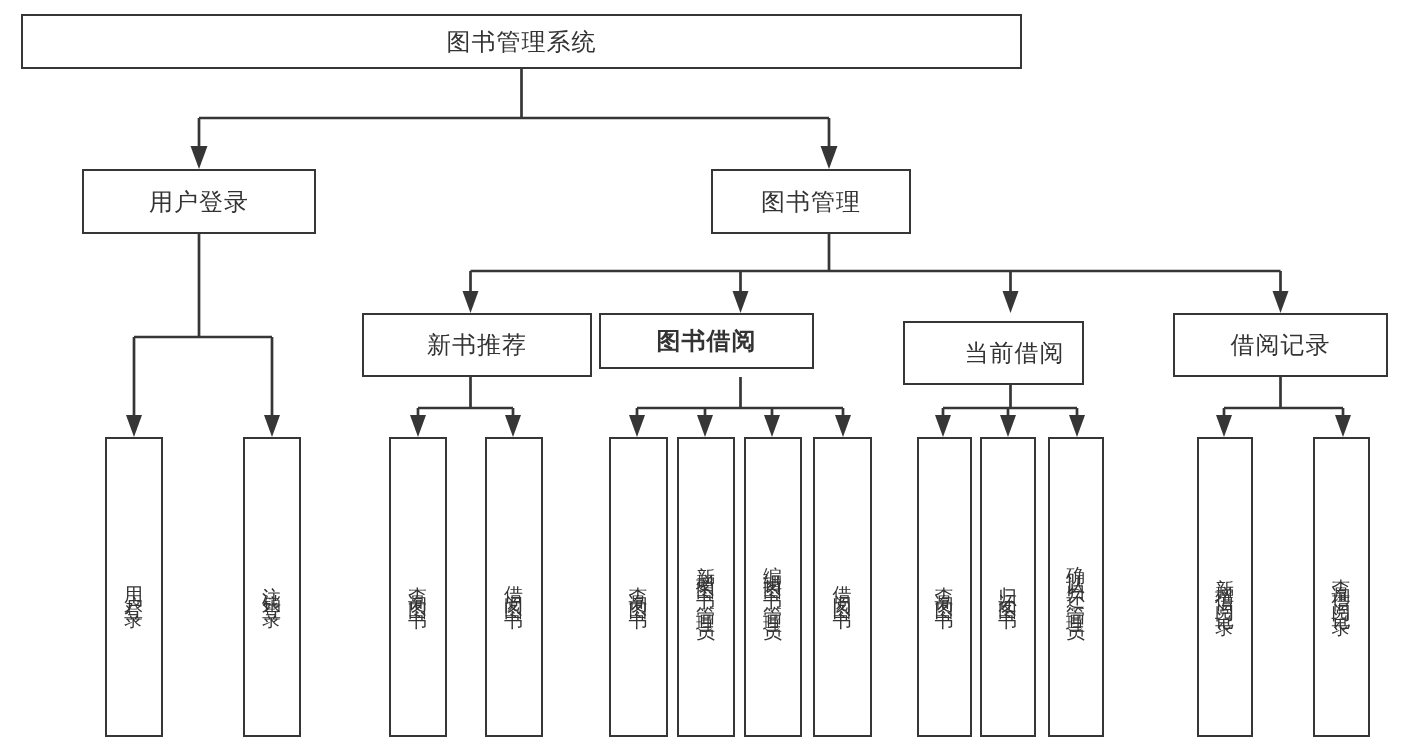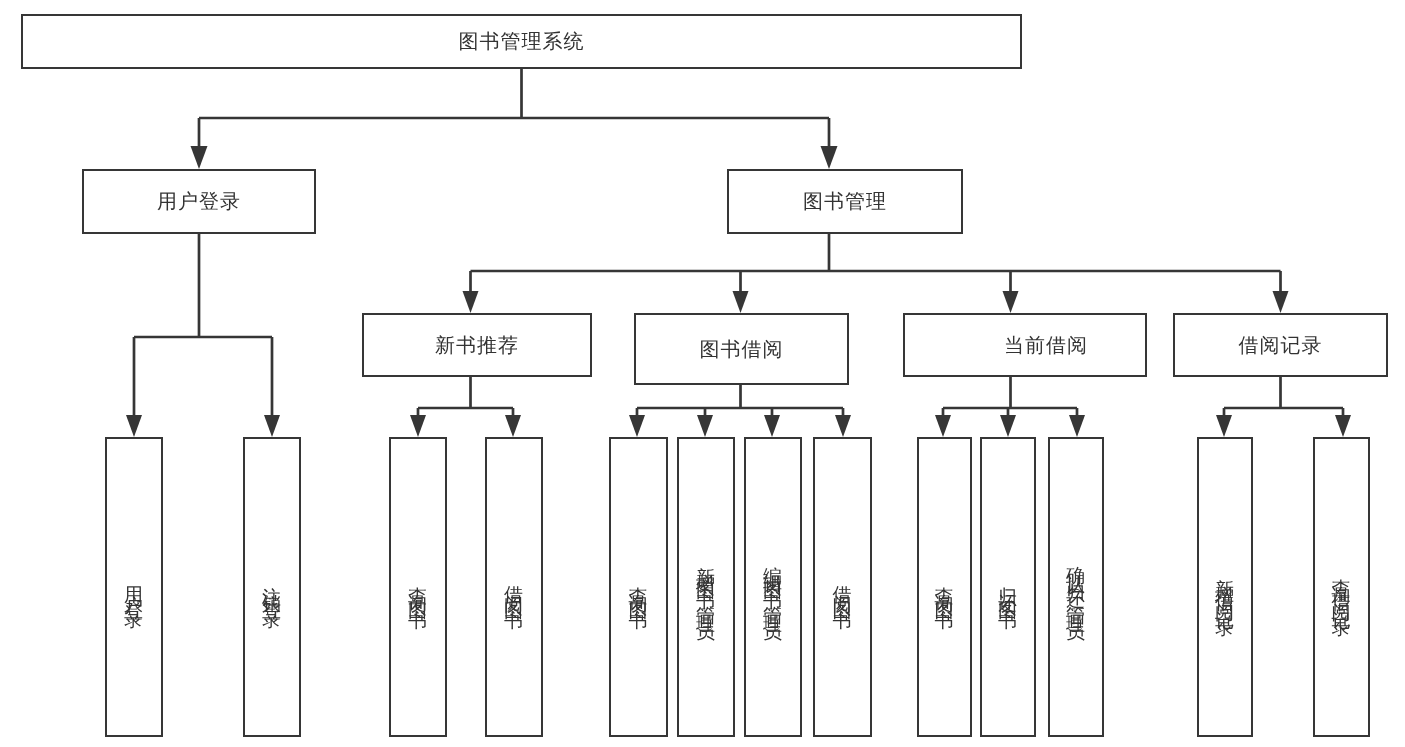--- a/index.html
+++ b/index.html
@@ -33,21 +33,21 @@
     stroke: none;
   }
   .hbox {
     position: absolute;
     box-sizing: border-box;
     background: var(--background);
     border: 2.7px solid var(--line);
     display: flex;
     align-items: center;
     justify-content: center;
-    font-size: 20px;
+    font-size: 24px;
     letter-spacing: 1px;
     color: var(--text);
     white-space: nowrap;
   }
   .vbox {
     position: absolute;
     box-sizing: border-box;
     top: 437px;
     height: 300px;
     background: var(--background);
@@ -68,24 +68,24 @@
     top: 716px;
     font-size: 20px;
     color: var(--watermark);
     letter-spacing: 0.5px;
     white-space: nowrap;
     z-index: 5;
   }
   
   .n-root           { left: 21px;   top: 14px;  width: 1001px; height: 55px; }
   .n-user-login     { left: 82px;   top: 169px; width: 234px;  height: 65px; }
-  .n-book-mgmt      { left: 711px;  top: 169px; width: 236px;  height: 65px; margin-left: 16px; }
+  .n-book-mgmt      { left: 711px;  top: 169px; width: 200px;  height: 65px; }
   .n-new-book       { left: 362px;  top: 313px; width: 230px;  height: 64px; }
-  .n-book-borrow    { left: 634px;  top: 313px; width: 215px;  height: 72px; }
-  .n-current-borrow { left: 903px;  top: 313px; width: 244px;  height: 64px; padding-left: 42px; }
+  .n-book-borrow    { left: 599px;  top: 313px; width: 215px;  height: 56px; font-weight: bold; }
+  .n-current-borrow { left: 903px;  top: 321px; width: 181px;  height: 64px; padding-left: 42px; }
   .n-borrow-record  { left: 1173px; top: 313px; width: 215px;  height: 64px; }
   .l-g1a { left: 105px;  width: 58px; }
   .l-g1b { left: 243px;  width: 58px; }
   .l-g2a { left: 389px;  width: 58px; }
   .l-g2b { left: 485px;  width: 58px; }
   .l-g3a { left: 609px;  width: 59px; }
   .l-g3b { left: 677px;  width: 58px; }
   .l-g3c { left: 744px;  width: 58px; }
   .l-g3d { left: 813px;  width: 59px; }
   .l-g4a { left: 917px;  width: 55px; }

